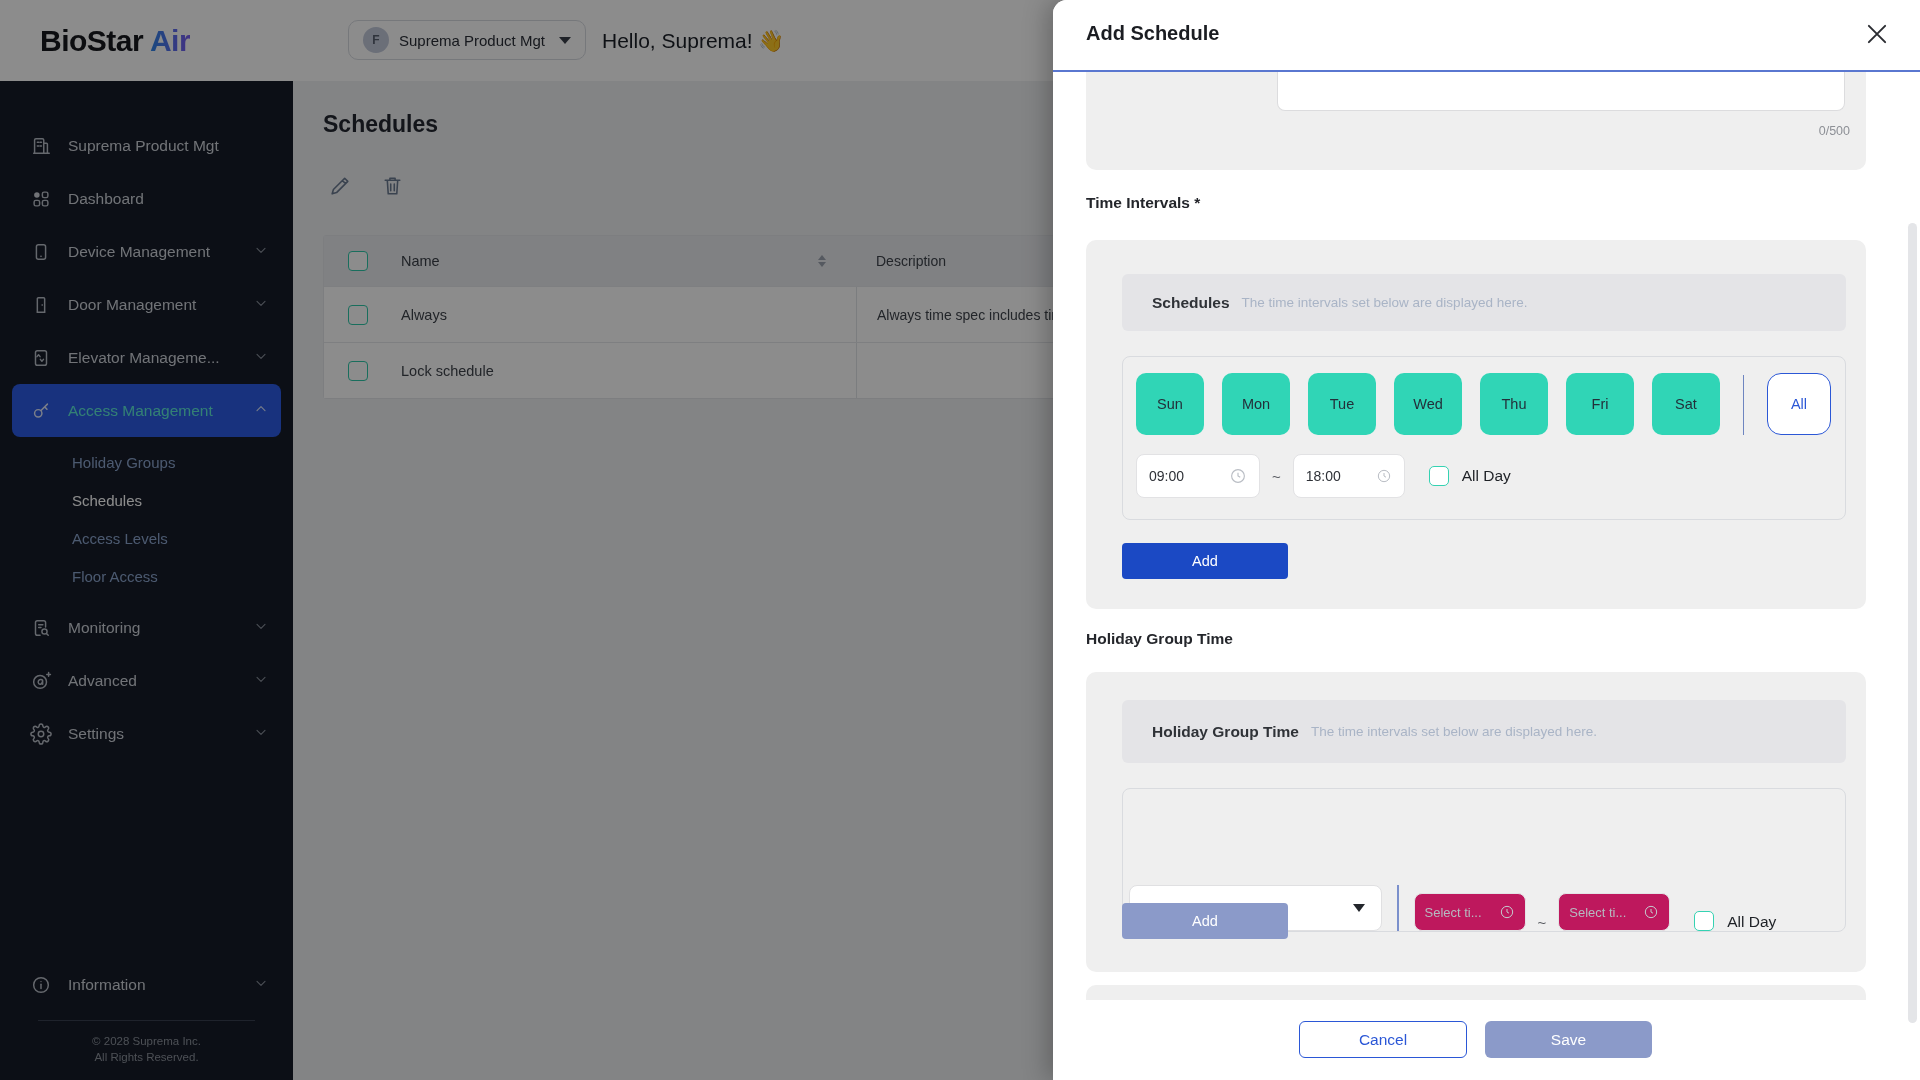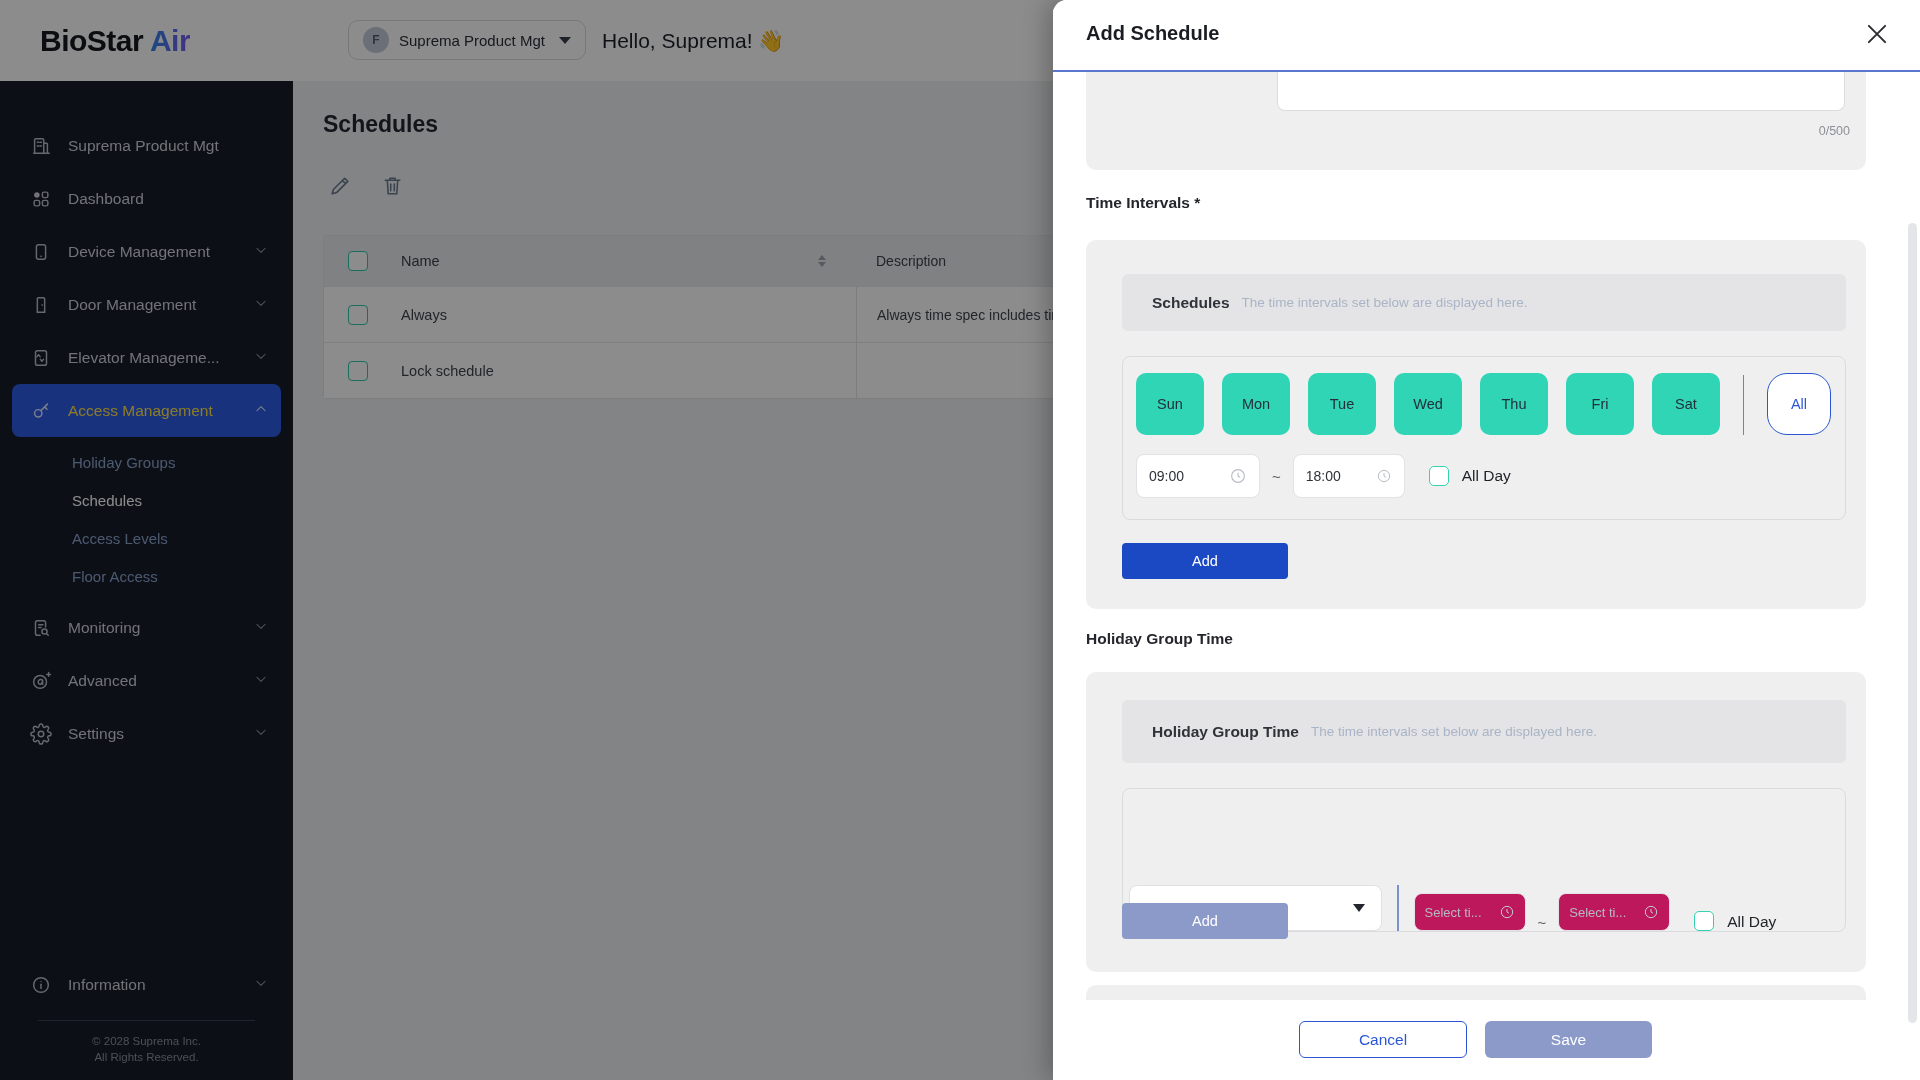--- a/index.html
+++ b/index.html
@@ -15,21 +15,21 @@
   .org-label { font-size:15px; color:#2b2f38; }
   .caret-down { width:0; height:0; border-left:6px solid transparent; border-right:6px solid transparent; border-top:7px solid #3a3f49; margin-left:4px; }
   .greeting { position:absolute; left:602px; font-size:21px; font-weight:500; color:#1b1f27; }
 
   
   .sidebar { position:absolute; top:81px; left:0; width:293px; height:999px; background:#161c29; z-index:10; }
   .nav { position:absolute; top:38px; left:0; right:0; }
   .nav-item { height:53px; display:flex; align-items:center; padding:0 24px 0 30px; gap:16px; color:#ced2d9; font-size:15.5px; cursor:pointer; }
   .nav-item svg { width:22px; height:22px; stroke:#b9bec7; stroke-width:1.6; fill:none; stroke-linecap:round; stroke-linejoin:round; flex:0 0 auto; }
   .nav-item .chev { margin-left:auto; } .nav-item .chev svg { width:16px; height:16px; stroke:#8b919c; }
-  .nav-item.active { background:#2c5ce6; margin:0 12px; padding:0 12px 0 18px; border-radius:8px; color:#fde047; }
+  .nav-item.active { background:#2c5ce6; margin:0 12px; padding:0 12px 0 18px; border-radius:8px; color:#5eead4; }
   .nav-item.active svg { stroke:#dfe6fa; }
   .subnav { padding:6px 0 6px 0; }
   .sub-item { height:38px; display:flex; align-items:center; padding-left:72px; font-size:15px; color:#8ba4cd; cursor:pointer; }
   .sub-item.active { color:#ffffff; font-weight:500; }
   .info-block { position:absolute; top:877px; left:0; right:0; }
   .side-divider { position:absolute; top:939px; left:38px; right:38px; height:1px; background:#3a4150; }
   .side-footer { position:absolute; top:952px; left:0; right:0; text-align:center; font-size:11.5px; line-height:16px; color:#8c929c; }
 
   
   .main { position:absolute; top:81px; left:293px; right:0; bottom:0; }
@@ -75,21 +75,21 @@
   .inner-head .ttl { font-size:15.5px; font-weight:600; color:#2f3237; }
   .inner-head .hint { font-size:13.5px; color:#a9b4c6; margin-left:12px; }
   .panel-ti .inner-head { top:34px; } .panel-hg .inner-head { top:28px; height:63px; }
   .field-box { position:absolute; left:36px; right:20px; border:1px solid #d9dbdf; border-radius:8px; }
   .panel-ti .field-box { top:116px; height:164px; padding:16px 13px; }
   .panel-hg .field-box { top:116px; height:144px; padding:0 6px; display:flex; align-items:flex-end; }
 
   .days-row { display:flex; align-items:flex-end; gap:18px; }
   .day-btn { width:68px; height:62px; background:#30d5b6; border:none; border-radius:10px; font-size:14.5px; color:#23303a; cursor:pointer; font-family:inherit; }
   .days-divider { width:1px; height:60px; background:#6e85c0; margin:0 5px; }
-  .all-btn { width:64px; height:62px; background:#fff; border:1.6px solid #2b57d6; border-radius:20px; font-size:14.5px; color:#2b57d6; cursor:pointer; font-family:inherit; }
+  .all-btn { width:64px; height:62px; background:#fff; border:1.6px solid #2b57d6; border-radius:14px; font-size:14.5px; color:#2b57d6; cursor:pointer; font-family:inherit; }
 
   .time-row { margin-top:19px; display:flex; align-items:center; }
   .time-input { height:44px; background:#fff; border:1px solid #e2e2e4; border-radius:8px; display:flex; align-items:center; padding:0 12px; }
   .time-input input { border:none; outline:none; width:70px; font-size:14px; color:#2e3137; font-family:inherit; background:transparent; }
   .time-input svg { width:18px; height:18px; stroke:#b9bdc4; stroke-width:1.5; fill:none; margin-left:auto; }
   .ti-start { width:124px; } .ti-end { width:112px; margin-left:0; }
   .tilde { margin:0 12px; color:#55585e; font-size:15px; }
   .allday-check { width:20px; height:20px; border:1.7px solid #35d2b2; border-radius:5px; background:#fff; margin-left:24px; cursor:pointer; flex:0 0 auto; }
   .allday-label { margin-left:13px; font-size:15.5px; color:#1e2126; }
 

